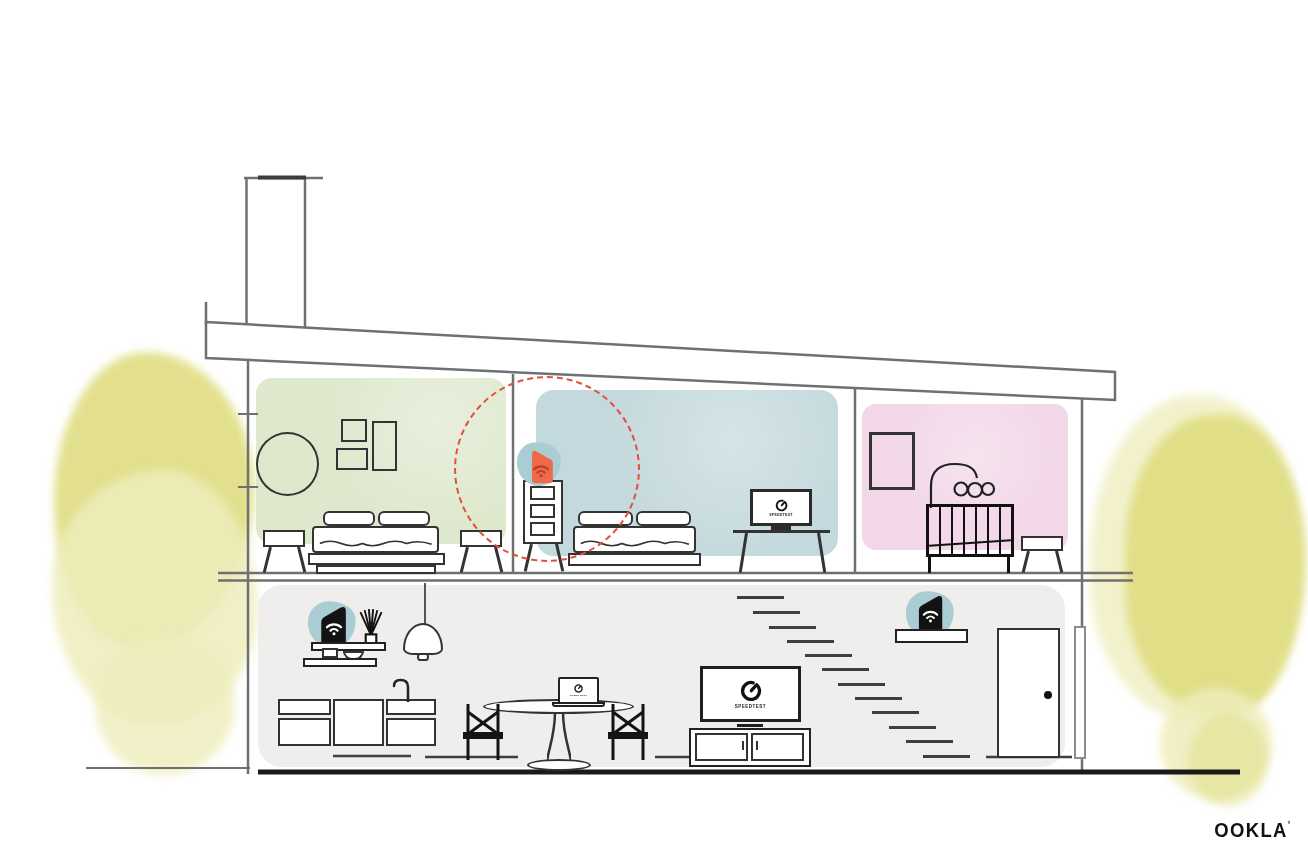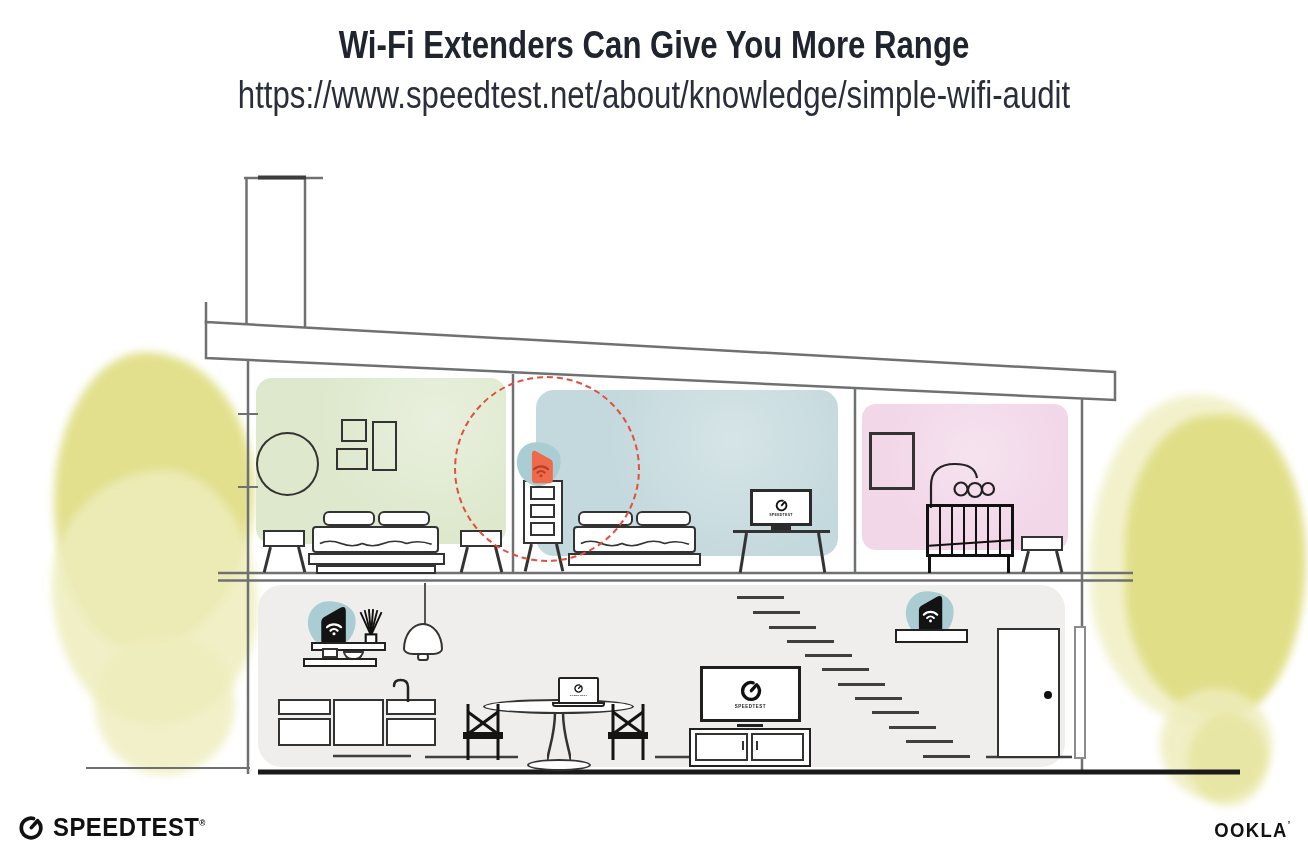--- a/index.html
+++ b/index.html
@@ -66,24 +66,20 @@
       </g>
       <g id="g-wifi" fill="none" stroke="currentColor" stroke-width="2.4" stroke-linecap="round">
         <path d="M4.2,12.4 a11,11 0 0 1 15.6,0"></path>
         <path d="M8.1,16.1 a5.6,5.6 0 0 1 7.8,0"></path>
         <circle cx="12" cy="19.6" r="1.7" fill="currentColor" stroke="none"></circle>
       </g>
       <path id="g-router" d="M4,18 Q4,13.5 7.8,11.8 L24.5,2.2 Q31,-1.2 31,5.8 L31,38.5 Q31,43 26.5,43 L8.5,43 Q4,43 4,38.5 Z"></path>
     </defs>
   </svg>
 
-  <div class="o hdr">
-    <div class="title">Wi-Fi Extenders Can Give You More Range</div>
-    <div class="subtitle">https://www.speedtest.net/about/knowledge/simple-wifi-audit</div>
-  </div>
 
   <div>
     <div class="blob" style="left:54px;top:352px;width:200px;height:298px;background:var(--foliage,#e0de84);opacity:.92;border-radius:46% 54% 58% 42%/50% 46% 54% 50%;"></div>
     <div class="blob" style="left:52px;top:470px;width:205px;height:255px;background:var(--foliage-light,#eeedbc);opacity:.85;border-radius:55% 45% 50% 50%/45% 55% 45% 55%;"></div>
     <div class="blob" style="left:95px;top:635px;width:140px;height:140px;background:var(--foliage-light,#eeedbc);opacity:.8;border-radius:50%;"></div>
   </div>
   <div>
     <div class="blob" style="left:1090px;top:395px;width:215px;height:330px;background:var(--foliage-light,#eeedbc);opacity:.75;border-radius:50% 50% 45% 55%/52% 48% 55% 45%;"></div>
     <div class="blob" style="left:1125px;top:415px;width:180px;height:300px;background:var(--foliage,#e0de84);opacity:.95;border-radius:52% 48% 45% 55%/48% 52% 55% 45%;"></div>
     <div class="blob" style="left:1160px;top:688px;width:112px;height:112px;background:var(--foliage-light,#eeedbc);opacity:.85;border-radius:50%;"></div>
@@ -340,21 +336,15 @@
     <div class="box" style="left:895px;top:629px;width:73px;height:14px;border-color:#222;"></div>
   </div>
 
   <div class="box" style="left:997px;top:628px;width:63px;height:130px;border-color:#333;">
     <div class="o" style="left:45px;top:61px;width:8px;height:8px;background:#111;border-radius:50%;"></div>
   </div>
   <div class="box" style="left:1074px;top:626px;width:12px;height:133px;border-width:2px;border-color:#8a8b8d;"></div>
 
   <div class="o ring"></div>
 
-  <div class="o st-logo">
-    <svg width="30" height="30" viewBox="0 0 40 40" style="color:#111;">
-        <use href="#g-gauge"></use>
-      </svg>
-    <div class="st-word"><span>SPEEDTEST</span><span class="st-reg">®</span></div>
-  </div>
   <div class="o ookla"><span>OOKLA</span><span class="ookla-mark">’</span></div>
 
 </div>
 
 </body></html>

